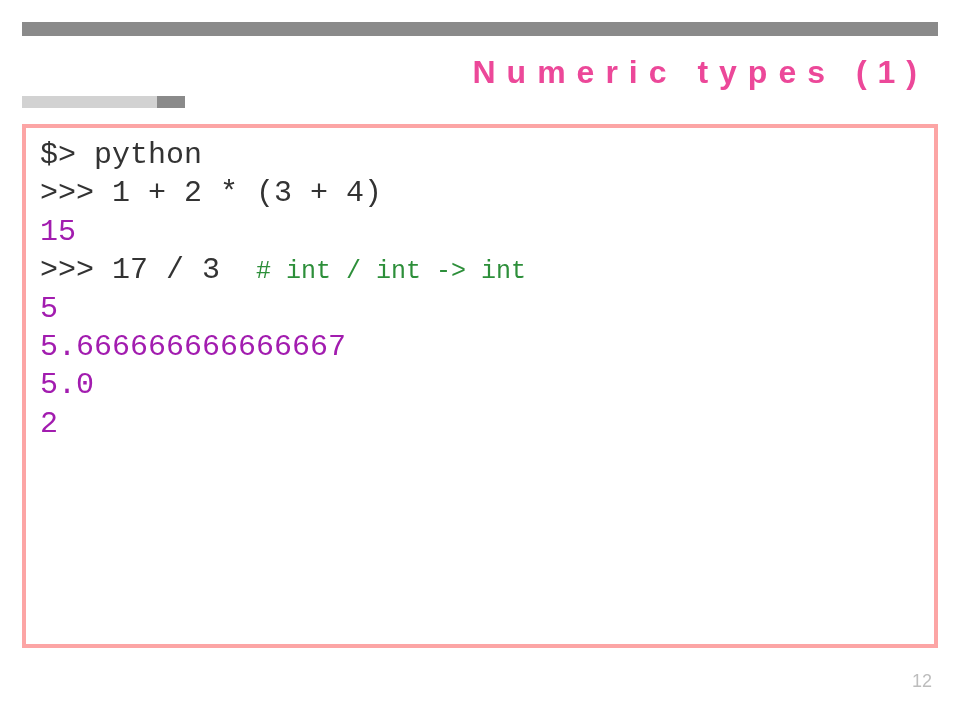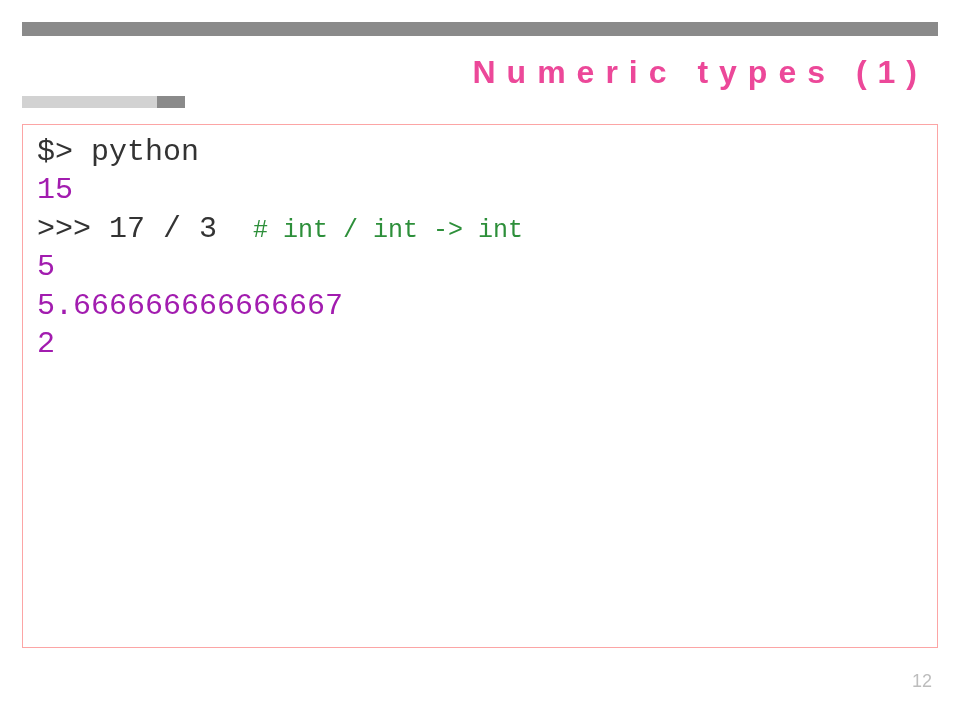--- a/index.html
+++ b/index.html
@@ -44,21 +44,21 @@
     width: 28px;
     height: 12px;
     background: #8a8a8a;
   }
   .code-box {
     position: absolute;
     left: 22px;
     right: 22px;
     top: 124px;
     bottom: 72px;
-    border: 1px solid #fca5a5;
+    border: 4px solid #fca5a5;
     padding: 8px 14px 8px 14px;
     box-sizing: border-box;
     font-family: "Courier New", Courier, monospace;
     font-size: 30px;
     line-height: 1.28;
     color: #333;
     overflow: hidden;
   }
   .code-box .line {
     white-space: pre-wrap;
@@ -80,20 +80,22 @@
 
 <div class="top-border"></div>
 
 <div class="heading">Numeric types (1)</div>
 
 <div class="sub-bar-light"></div>
 <div class="sub-bar-dark"></div>
 
 <div class="code-box">
   <div class="line"><span class="cmd">$&gt; python</span></div>
+  <div class="line"><span class="cmd">&gt;&gt;&gt; 1 + 2 * (3 + 4)</span></div>
   <div class="line"><span class="out">15</span></div>
   <div class="line"><span class="cmd">&gt;&gt;&gt; 17 / 3  </span><span class="comment"># int / int -&gt; int</span></div>
   <div class="line"><span class="out">5</span></div>
   <div class="line"><span class="out">5.666666666666667</span></div>
+  <div class="line"><span class="out">5.0</span></div>
   <div class="line"><span class="out">2</span></div>
 </div>
 
 <div class="page-num">12</div>
 
 </body></html>

